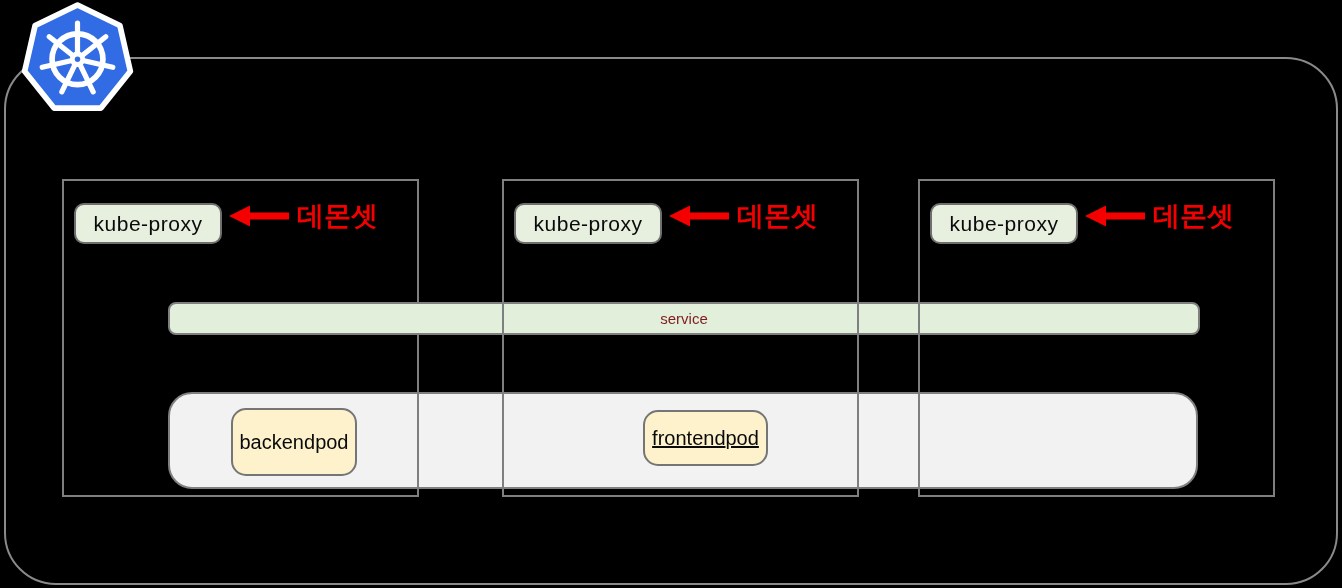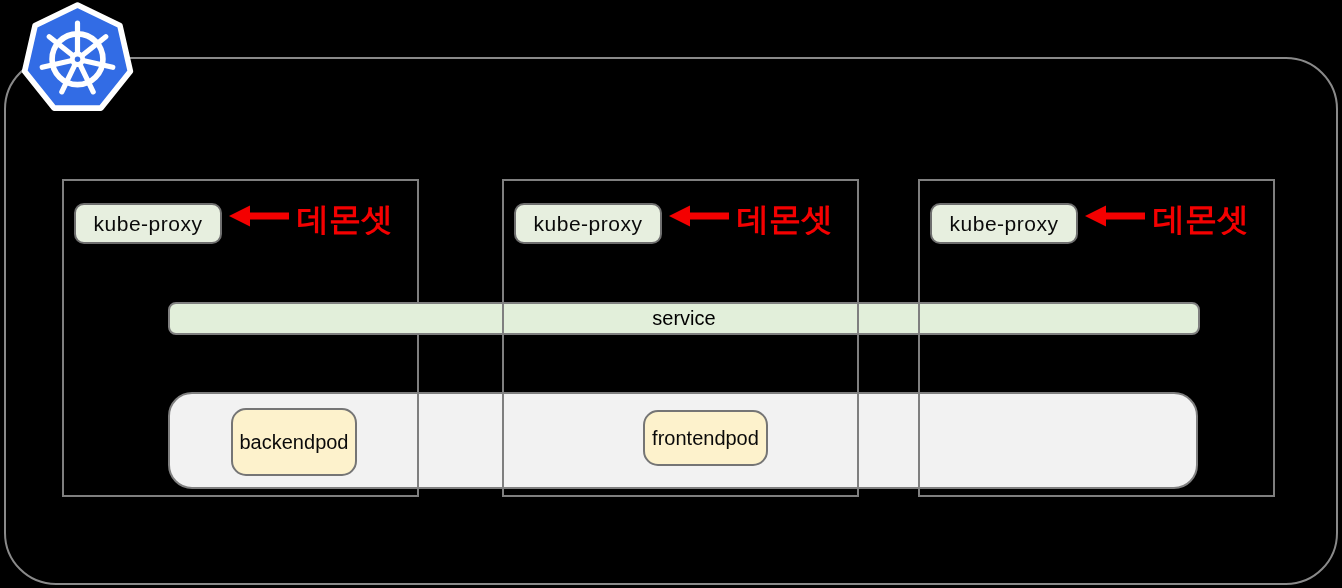--- a/index.html
+++ b/index.html
@@ -72,41 +72,41 @@
   }
   .arrow-svg {
     margin-left: 7px;
     width: 60px;
     height: 26px;
     flex: none;
   }
   .daemonset-label {
     margin-left: 8px;
     color: #f40000;
-    font-size: 32px;
+    font-size: 27px;
     font-weight: bold;
     line-height: 1;
     white-space: nowrap;
   }
   .service-bar {
     position: absolute;
     left: 168px;
     top: 302px;
     width: 1032px;
     height: 33px;
     box-sizing: border-box;
     background: #e2efda;
     border: 2px solid #7f7f7f;
     border-radius: 8px;
     z-index: 4;
     display: flex;
     align-items: center;
     justify-content: center;
-    font-size: 20px;
-    color: #000000;
+    font-size: 15px;
+    color: #7f1d1d;
   }
   .pods-bar {
     position: absolute;
     left: 168px;
     top: 392px;
     width: 1030px;
     height: 97px;
     box-sizing: border-box;
     background: #f2f2f2;
     border: 2.5px solid #7f7f7f;
@@ -123,21 +123,21 @@
     flex-direction: row;
     align-items: center;
     justify-content: center;
     font-size: 20px;
     line-height: 1.2;
     color: #0a0a0a;
     text-align: center;
     margin-left: 33px;
   }
   .pod-backend  { left: 28px;  top: 14px; width: 126px; height: 68px; }
-  .pod-frontend { left: 440px; top: 16px; width: 125px; height: 56px; }
+  .pod-frontend { left: 440px; top: 16px; width: 125px; height: 56px; text-decoration: underline; }
 </style>
 </head>
 <body>
 
 <div class="stage">
 
   <div class="cluster"></div>
 
   <svg class="k8s-logo" viewBox="0 0 100 100">
     <polygon points="50,4 87.5,22.1 96.8,62.7 70.8,95.2 29.2,95.2 3.2,62.7 12.5,22.1" fill="#326ce5" stroke="#ffffff" stroke-width="5" stroke-linejoin="round"></polygon>

